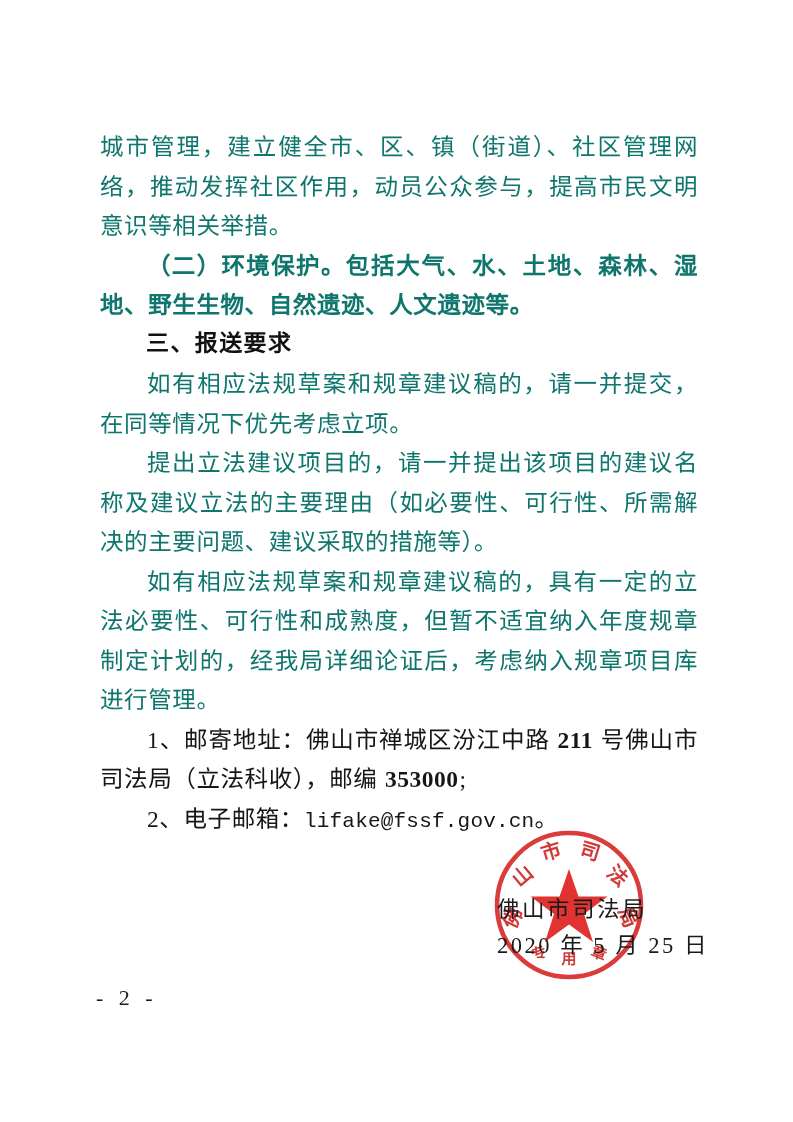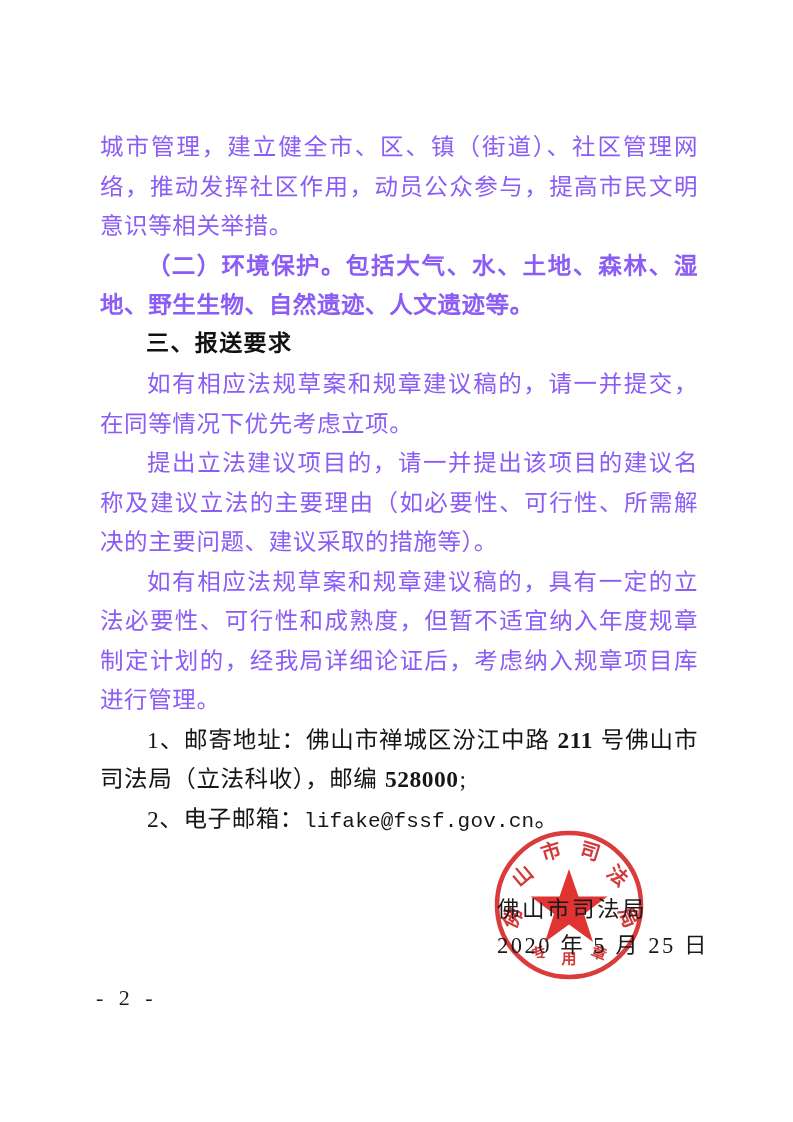--- a/index.html
+++ b/index.html
@@ -29,21 +29,21 @@
 
   
   .para {
     font-family: "Liberation Serif", "DejaVu Serif", serif;
     font-size: 23.5px;
     line-height: 39.5px;
     letter-spacing: 0.6px;
     text-align: justify;
     text-justify: inter-character;
     margin: 0;
-    color: #8b5cf6;
+    color: #0f766e;
     word-break: break-all;
   }
 
   .para.indent {
     text-indent: 47px;
   }
 
   
   .para.cont {
     text-indent: 0;
@@ -158,21 +158,21 @@
     <h2 class="heading">三、报送要求</h2>
 
     <p class="para indent">如有相应法规草案和规章建议稿的，请一并提交，在同等情况下优先考虑立项。</p>
 
     <p class="para indent">提出立法建议项目的，请一并提出该项目的建议名称及建议立法的主要理由（如必要性、可行性、所需解决的主要问题、建议采取的措施等）。</p>
 
     <p class="para indent">如有相应法规草案和规章建议稿的，具有一定的立法必要性、可行性和成熟度，但暂不适宜纳入年度规章制定计划的，经我局详细论证后，考虑纳入规章项目库进行管理。</p>
 
 
     <p class="listitem">
-      <span>1、</span><span>邮寄地址：</span><span>佛山市禅城区汾江中路 </span><span class="num">211</span><span> 号佛山市司法局</span><span>（立法科收），邮编 </span><span class="num">528000</span><span>;</span>
+      <span>1、</span><span>邮寄地址：</span><span>佛山市禅城区汾江中路 </span><span class="num">211</span><span> 号佛山市司法局</span><span>（立法科收），邮编 </span><span class="num">353000</span><span>;</span>
     </p>
 
     <p class="listitem">
       <span>2、</span><span>电子邮箱：</span><span class="mono">lifake@fssf.gov.cn</span><span>。</span>
     </p>
 
   </div>
 
   <div class="seal">
     <svg viewBox="0 0 160 160" xmlns="http://www.w3.org/2000/svg">

